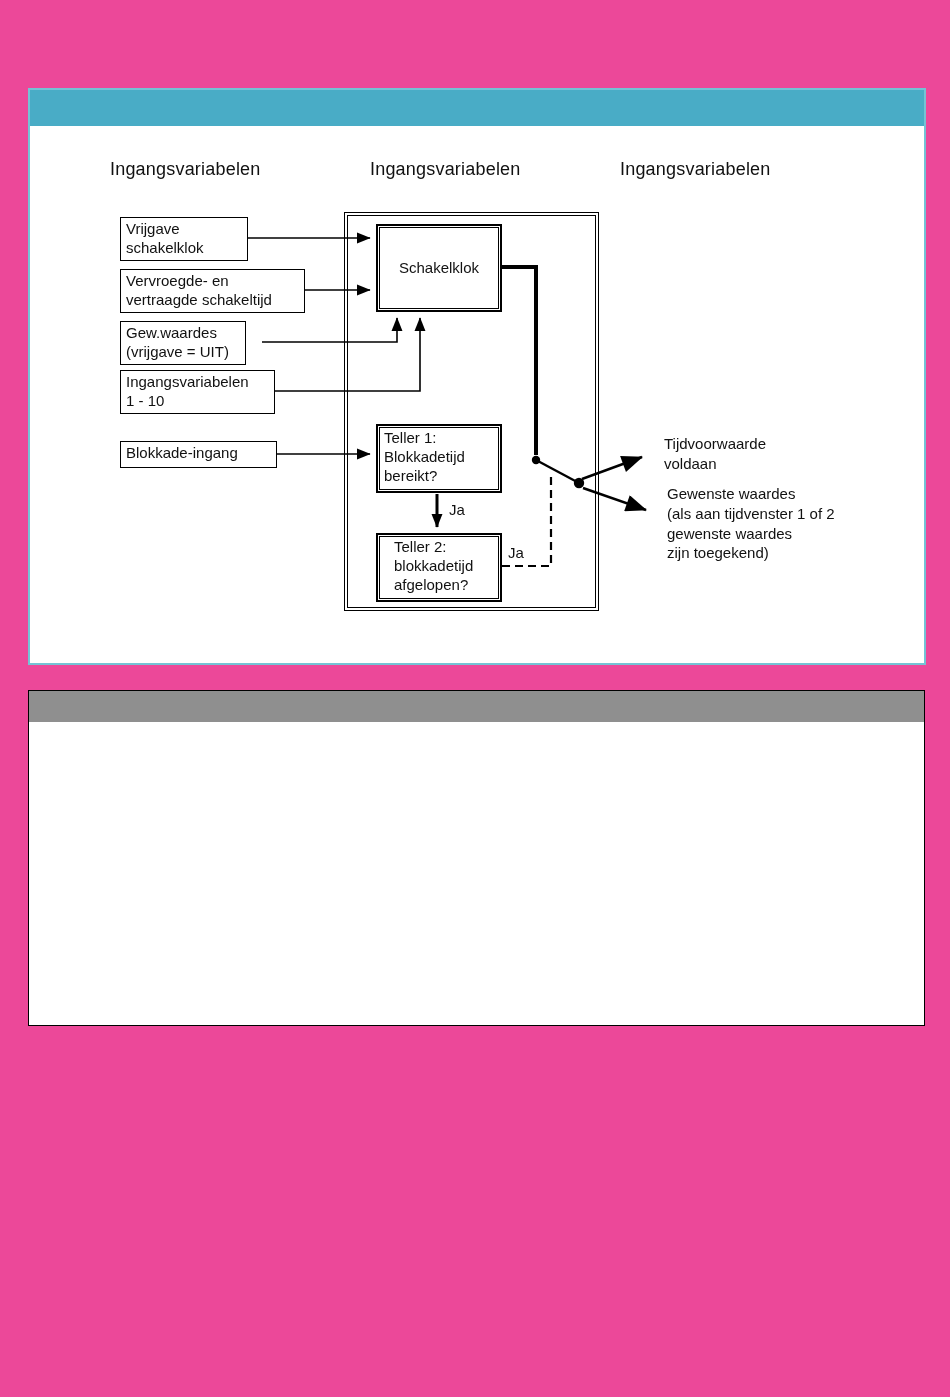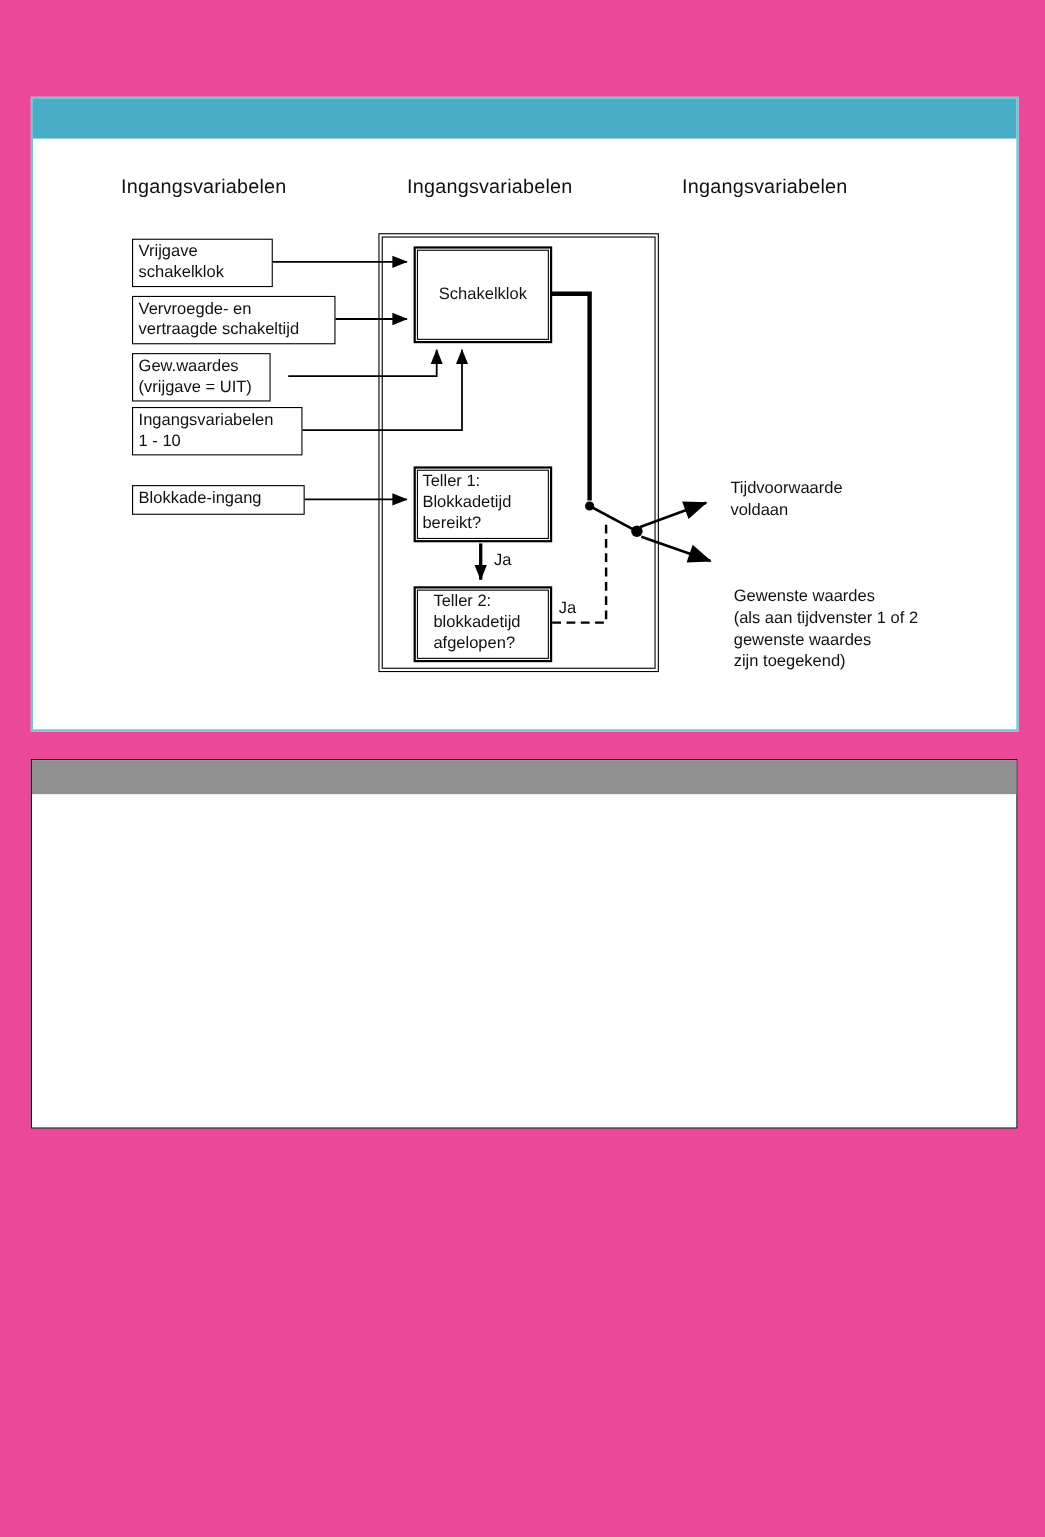--- a/index.html
+++ b/index.html
@@ -106,21 +106,21 @@
   .ja1 { left: 447px; top: 501px; }
   .ja2 { left: 506px; top: 544px; }
 
   .out-label {
     position: absolute;
     font-size: 15px;
     line-height: 1.32;
     white-space: pre-line;
   }
   .out1 { left: 664px; top: 434px; }
-  .out2 { left: 667px; top: 484px; margin-top: 48px; }
+  .out2 { left: 667px; top: 484px; }
 
   
   .overlay {
     position: absolute;
     left: 0; top: 0;
     pointer-events: none;
   }
 
   
   .panel-bottom {

